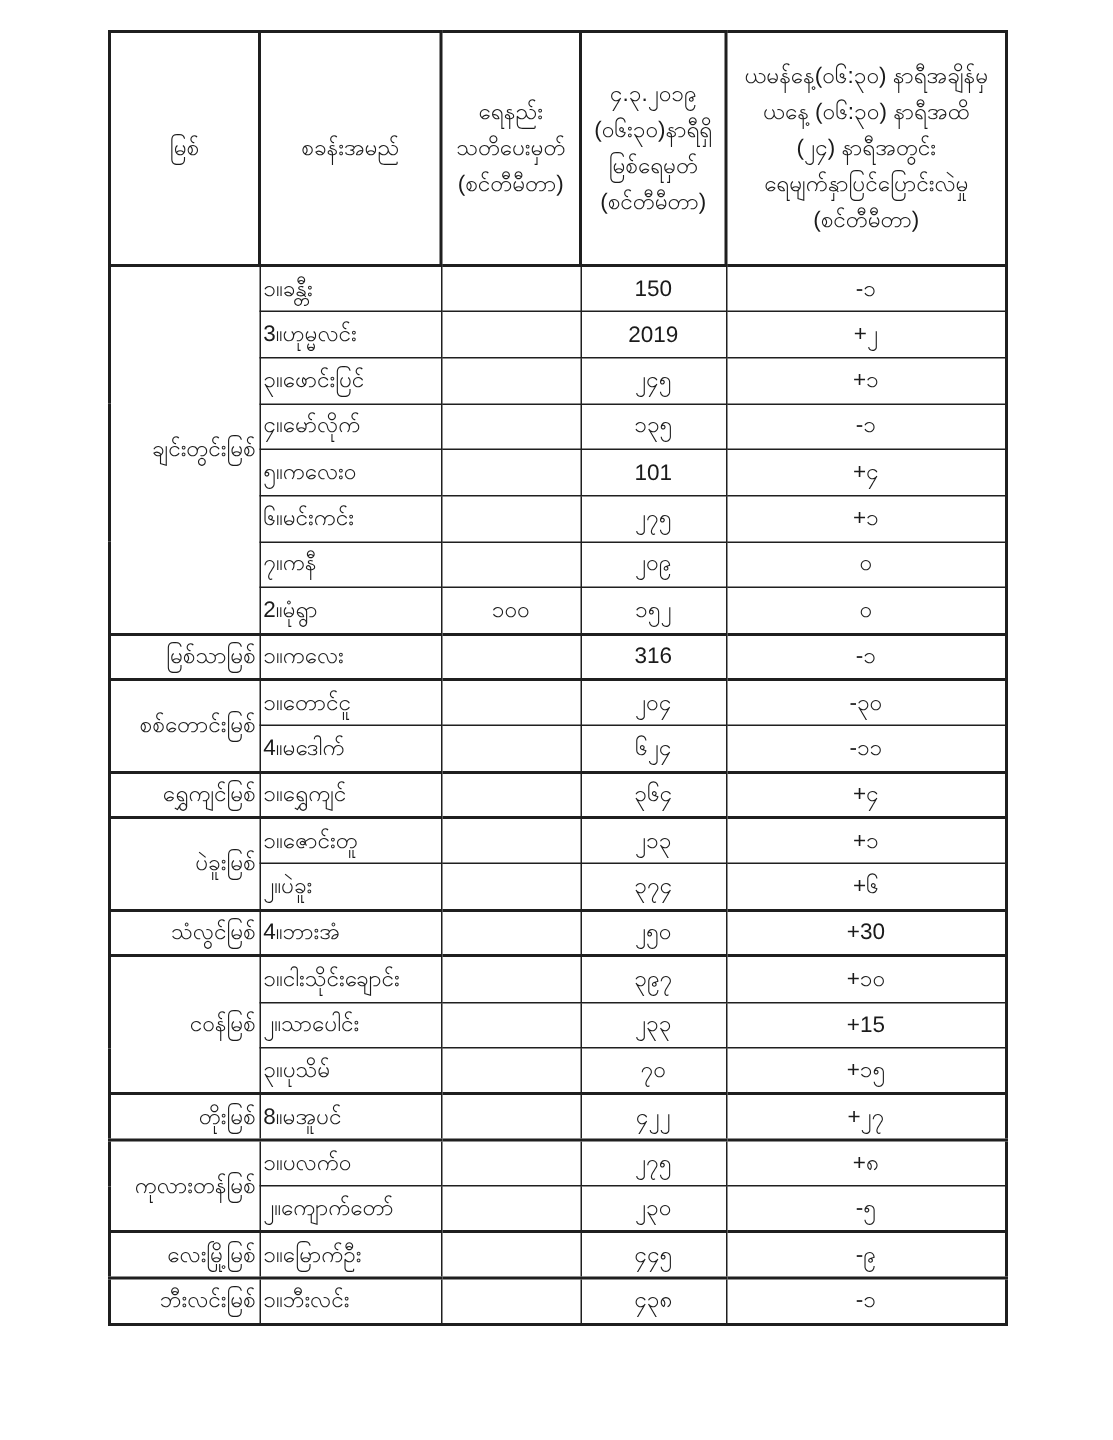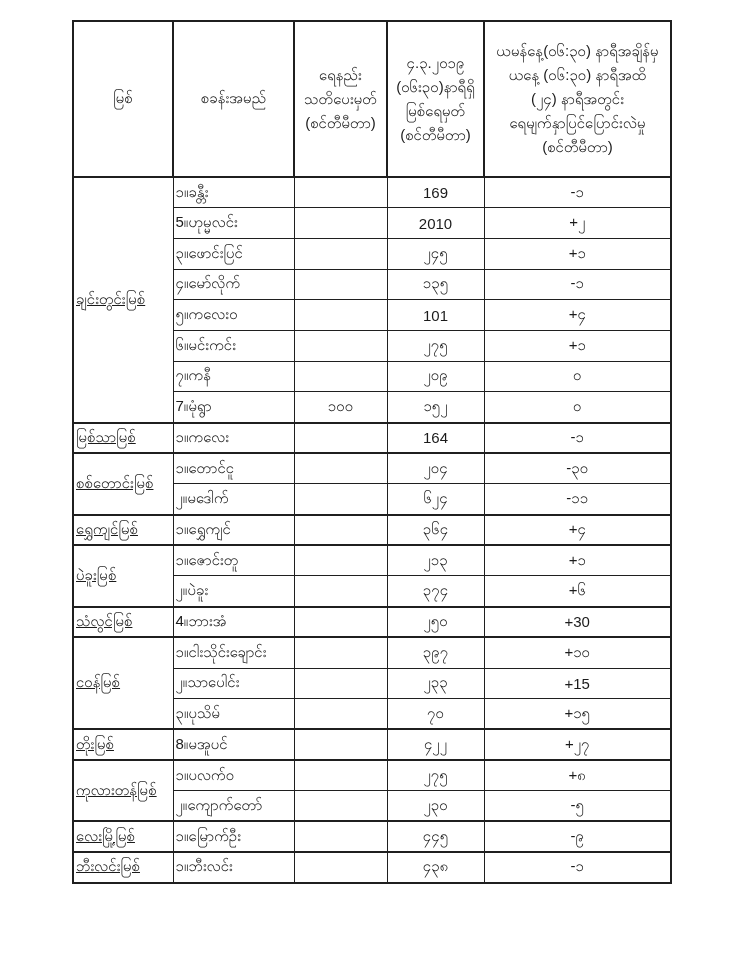--- a/index.html
+++ b/index.html
@@ -38,24 +38,23 @@
     border: 1px solid #1f1f1f;
     font-size: 15px;
     vertical-align: middle;
     padding: 0 2px;
     overflow: hidden;
     white-space: nowrap;
   }
   .water-table tbody tr { height: 30.7px; }
   .water-table tbody tr.group-start td { border-top: 2px solid #1f1f1f; }
   .river-cell {
-    text-align: left;
+    text-align: right;
     padding-left: 6px;
     border-left: 2px solid #1f1f1f;
-    text-decoration: underline;
   }
   .station-cell { text-align: left; padding-left: 10px; }
   .warning-cell, .level-cell, .change-cell { text-align: center; }
   .change-cell { border-right: 2px solid #1f1f1f; }
   .hdr-lines div { line-height: 1.6; }
 </style>
 </head>
 <body>
 
 <table class="water-table">
@@ -88,27 +87,27 @@
           <div>ရေမျက်နှာပြင်ပြောင်းလဲမှု</div>
           <div>(စင်တီမီတာ)</div>
         </th>
     </tr>
   </thead>
   <tbody>
       <tr class="group-start">
         <td class="river-cell" rowspan="8">ချင်းတွင်းမြစ်</td>
         <td class="station-cell">၁။ခန္တီး</td>
         <td class="warning-cell"></td>
-        <td class="level-cell">169</td>
-        <td class="change-cell">-၁</td>
-      </tr>
-      <tr>
-        <td class="station-cell">5။ဟုမ္မလင်း</td>
-        <td class="warning-cell"></td>
-        <td class="level-cell">2010</td>
+        <td class="level-cell">150</td>
+        <td class="change-cell">-၁</td>
+      </tr>
+      <tr>
+        <td class="station-cell">3။ဟုမ္မလင်း</td>
+        <td class="warning-cell"></td>
+        <td class="level-cell">2019</td>
         <td class="change-cell">+၂</td>
       </tr>
       <tr>
         <td class="station-cell">၃။ဖောင်းပြင်</td>
         <td class="warning-cell"></td>
         <td class="level-cell">၂၄၅</td>
         <td class="change-cell">+၁</td>
       </tr>
       <tr>
         <td class="station-cell">၄။မော်လိုက်</td>
@@ -128,41 +127,41 @@
         <td class="level-cell">၂၇၅</td>
         <td class="change-cell">+၁</td>
       </tr>
       <tr>
         <td class="station-cell">၇။ကနီ</td>
         <td class="warning-cell"></td>
         <td class="level-cell">၂၀၉</td>
         <td class="change-cell">၀</td>
       </tr>
       <tr>
-        <td class="station-cell">7။မုံရွာ</td>
+        <td class="station-cell">2။မုံရွာ</td>
         <td class="warning-cell">၁၀၀</td>
         <td class="level-cell">၁၅၂</td>
         <td class="change-cell">၀</td>
       </tr>
       <tr class="group-start">
         <td class="river-cell" rowspan="1">မြစ်သာမြစ်</td>
         <td class="station-cell">၁။ကလေး</td>
         <td class="warning-cell"></td>
-        <td class="level-cell">164</td>
+        <td class="level-cell">316</td>
         <td class="change-cell">-၁</td>
       </tr>
       <tr class="group-start">
         <td class="river-cell" rowspan="2">စစ်တောင်းမြစ်</td>
         <td class="station-cell">၁။တောင်ငူ</td>
         <td class="warning-cell"></td>
         <td class="level-cell">၂၀၄</td>
         <td class="change-cell">-၃၀</td>
       </tr>
       <tr>
-        <td class="station-cell">၂။မဒေါက်</td>
+        <td class="station-cell">4။မဒေါက်</td>
         <td class="warning-cell"></td>
         <td class="level-cell">၆၂၄</td>
         <td class="change-cell">-၁၁</td>
       </tr>
       <tr class="group-start">
         <td class="river-cell" rowspan="1">ရွှေကျင်မြစ်</td>
         <td class="station-cell">၁။ရွှေကျင်</td>
         <td class="warning-cell"></td>
         <td class="level-cell">၃၆၄</td>
         <td class="change-cell">+၄</td>

